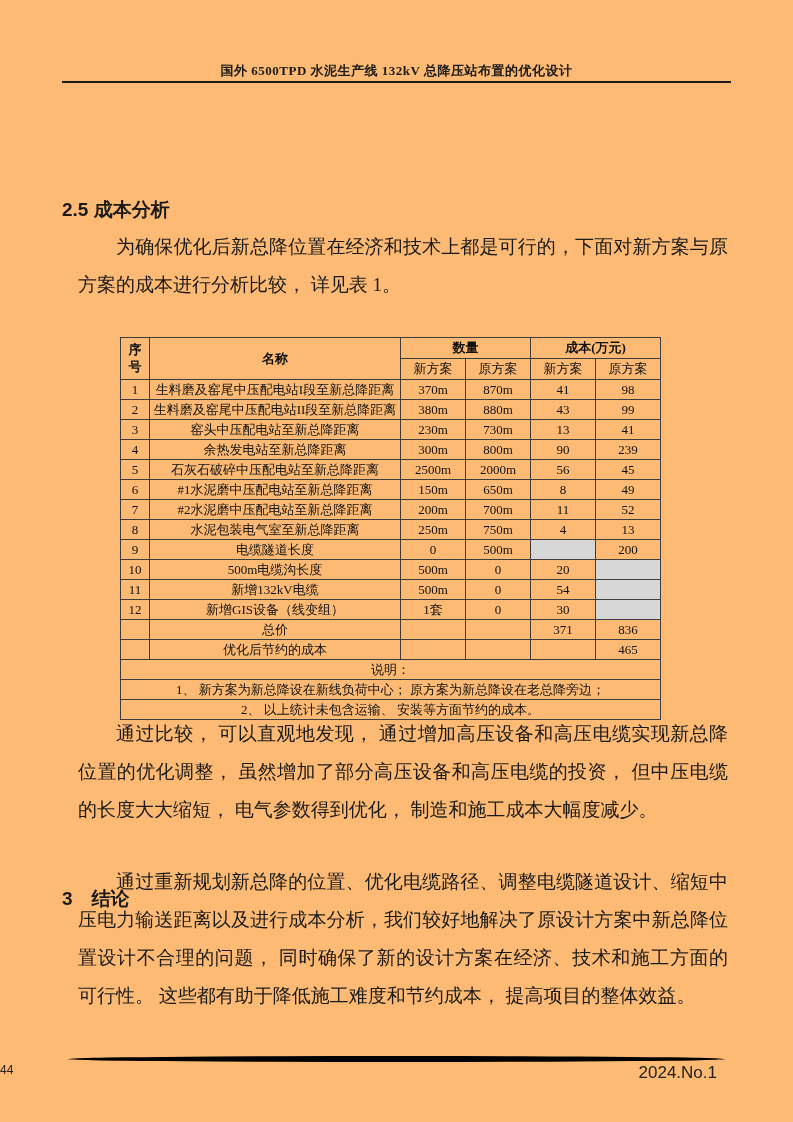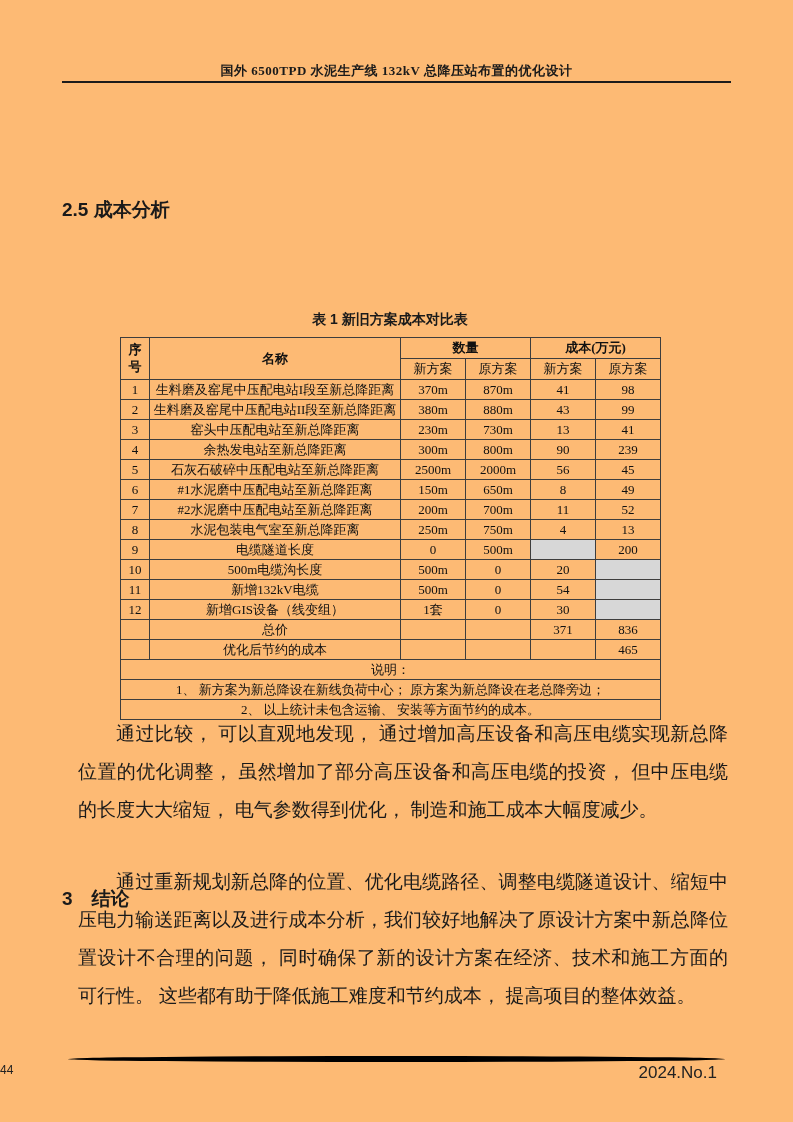--- a/index.html
+++ b/index.html
@@ -80,22 +80,22 @@
 <body>
 
 <div class="page">
 
   <div class="running-title">国外 6500TPD 水泥生产线 132kV 总降压站布置的优化设计</div>
   <div class="head-rule"></div>
 
 
   <div class="h-sec h25">2.5 成本分析</div>
 
-
-  <div class="caption">表 1  新旧方案成本对比表</div>
+  <div class="para p2 indent">为确保优化后新总降位置在经济和技术上都是可行的，下面对新方案与原方案的成本进行分析比较， 详见表 1。</div>
+
 
   <table class="cost">
     <colgroup>
       <col style="width:29px">
         <col style="width:251px">
       <col style="width:65px">
         <col style="width:65px">
       <col style="width:65px">
         <col style="width:65px">
     </colgroup>

